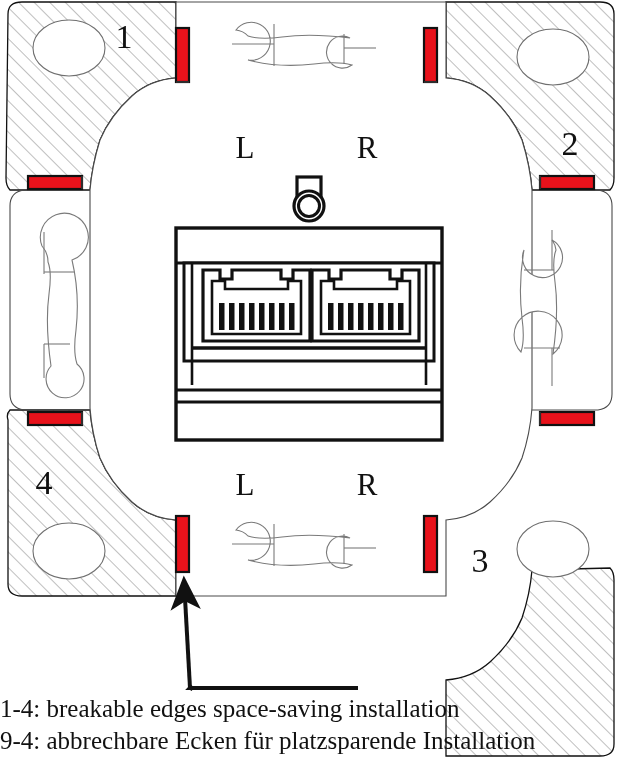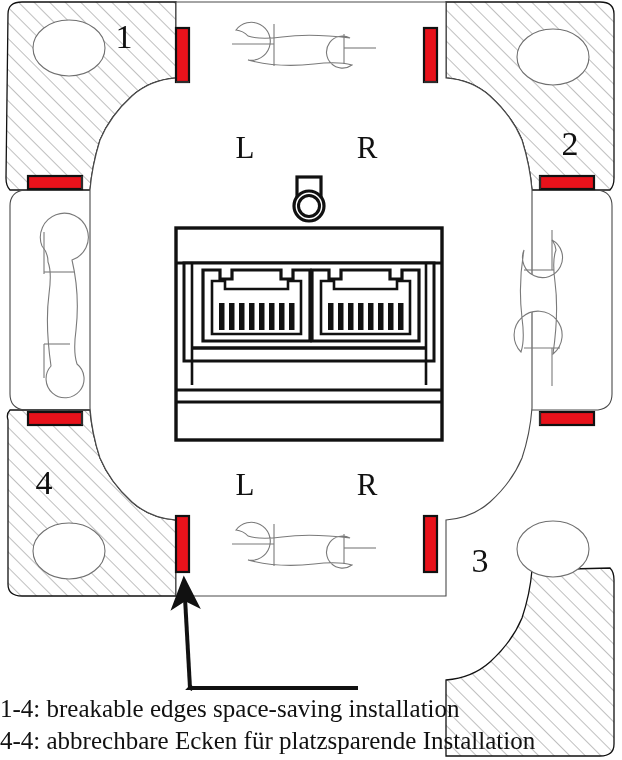--- a/index.html
+++ b/index.html
@@ -206,13 +206,13 @@
 
     <text x="245" y="158" font-size="31" text-anchor="middle">L</text>
     <text x="367" y="158" font-size="31" text-anchor="middle">R</text>
     <text x="245" y="495" font-size="31" text-anchor="middle">L</text>
     <text x="367" y="495" font-size="31" text-anchor="middle">R</text>
   </g>
 </svg>
 </div>
 
 <div class="cap cap1">1-4: breakable edges space-saving installation</div>
-<div class="cap cap2">4-4: abbrechbare Ecken für platzsparende Installation</div>
+<div class="cap cap2">9-4: abbrechbare Ecken für platzsparende Installation</div>
 
 </body></html>

